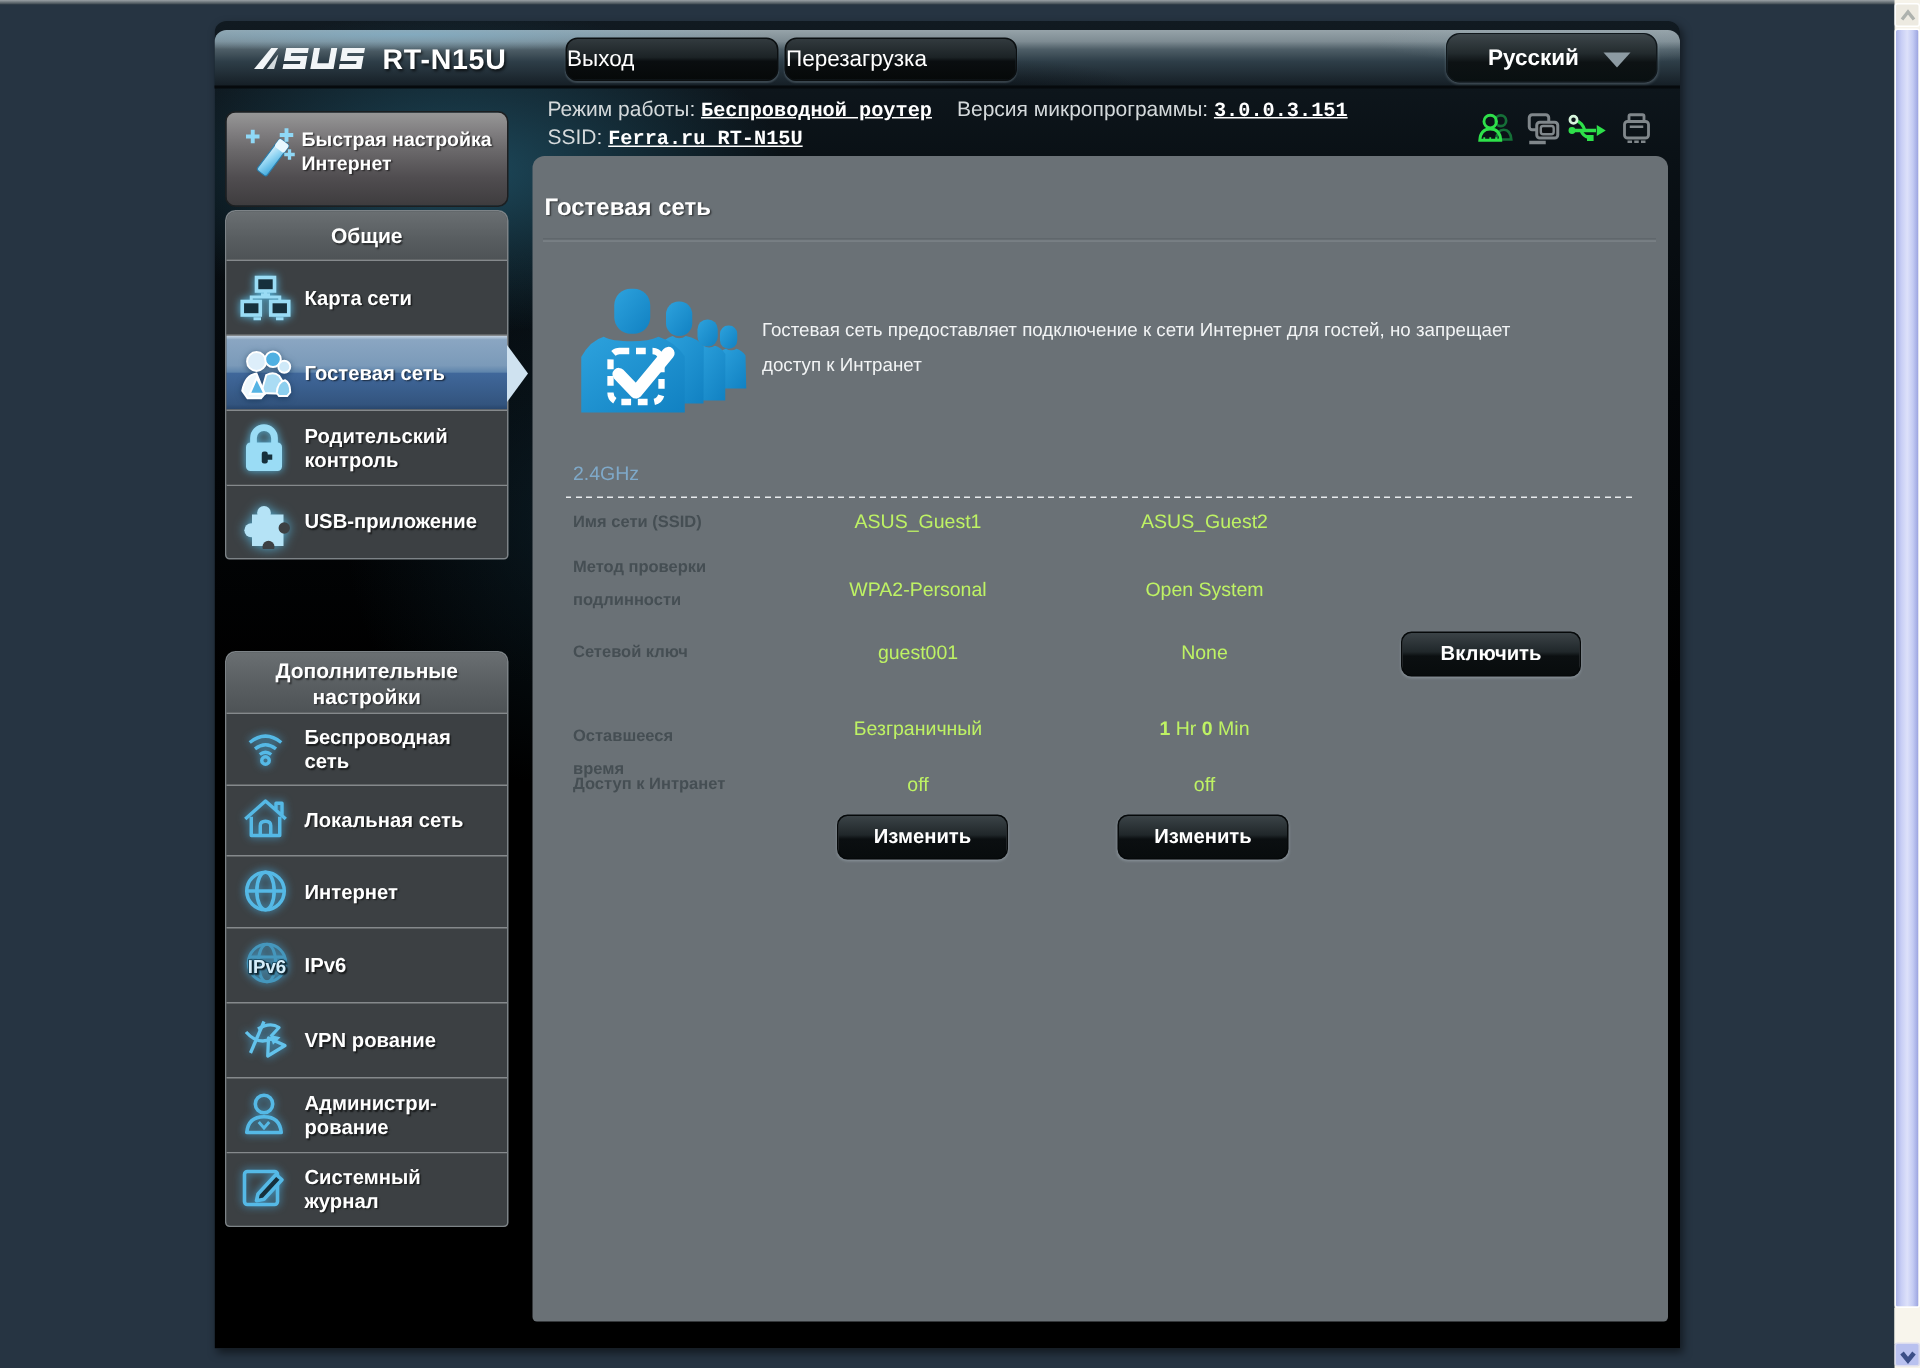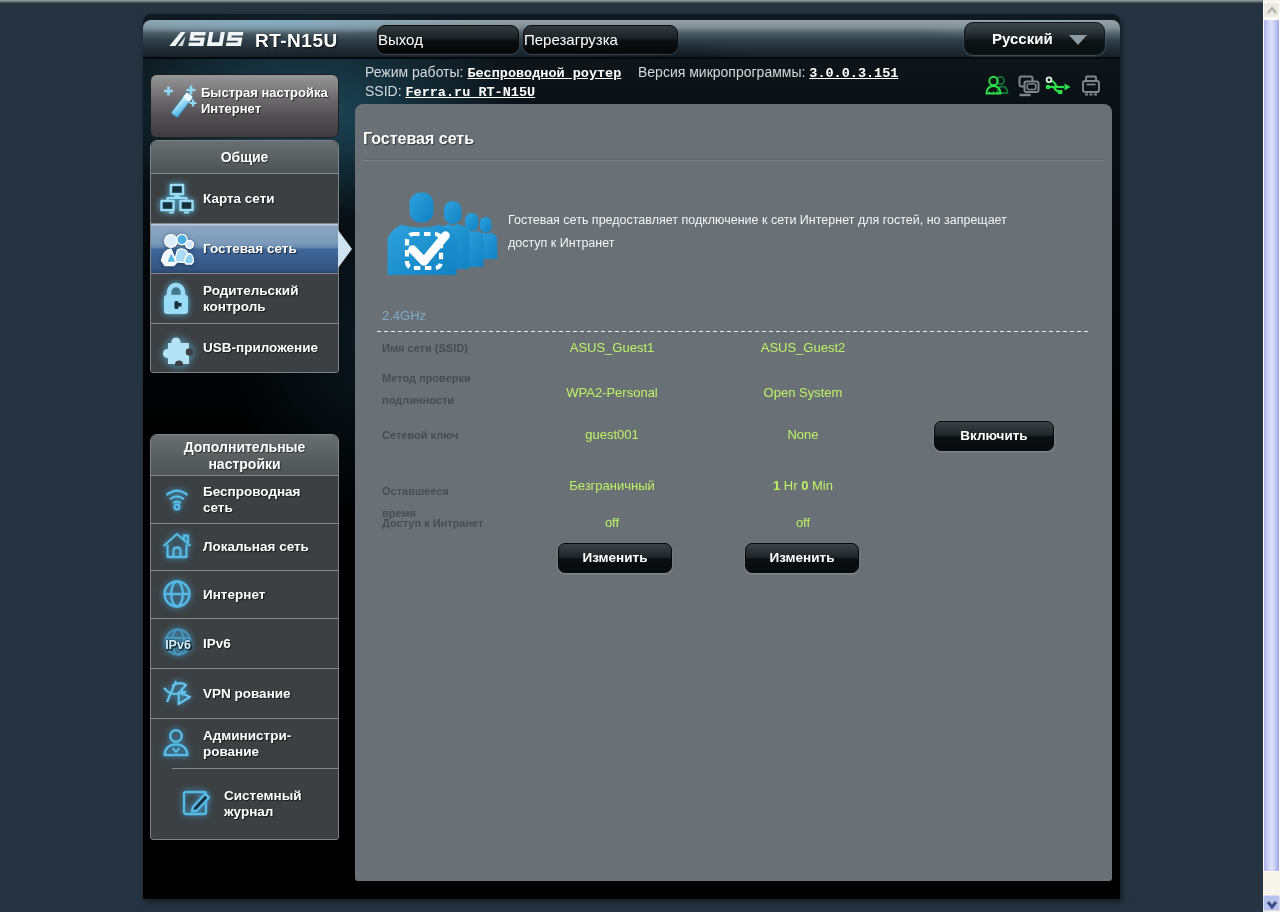--- a/index.html
+++ b/index.html
@@ -297,21 +297,21 @@
       <div class="navitem" style="height:50px;">
           <span class="ic" id="ic-adm"><svg width="34" height="34" viewBox="0 0 34 34" style="filter:drop-shadow(0 0 3px rgba(70,180,235,0.8));">
 <g fill="none" stroke="#55b9e6" stroke-width="2.4">
 <circle cx="17" cy="10" r="5.8"></circle>
 <path d="M5.5 29 q1 -10.5 11.5 -10.5 q10.5 0 11.5 10.5 z" stroke-linejoin="round"></path>
 <path d="M13.5 22 l3.5 4 l3.5 -4" stroke-width="2"></path>
 </g>
             </svg></span>
           <span class="lb">Администри-<br>рование</span>
         </div>
-      <div class="navitem last" style="height:71px;margin-left:21px;">
+      <div class="navitem last" style="height:49px;">
           <span class="ic" id="ic-log"><svg width="34" height="34" viewBox="0 0 34 34" style="filter:drop-shadow(0 0 3px rgba(70,180,235,0.8));">
 <g fill="none" stroke="#55b9e6" stroke-width="2.4" stroke-linejoin="round">
 <rect x="4" y="6" width="22" height="22" rx="2"></rect>
 <path d="M13 21 l12 -13 l4 3.5 l-12 13 l-5 1 z" fill="#16303c"></path>
 </g>
             </svg></span>
           <span class="lb">Системный<br>журнал</span>
         </div>
     </div>
   </div>

